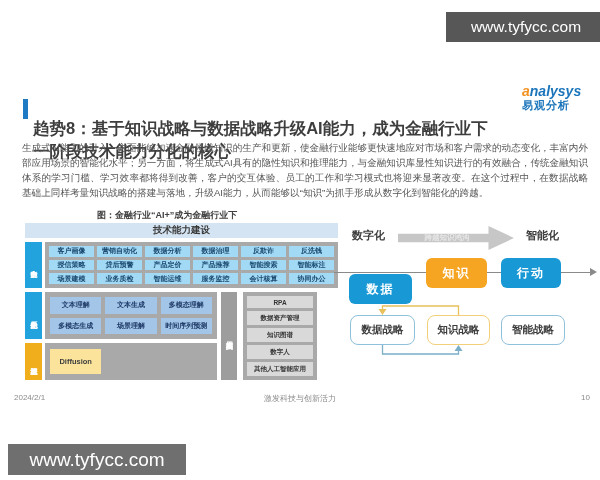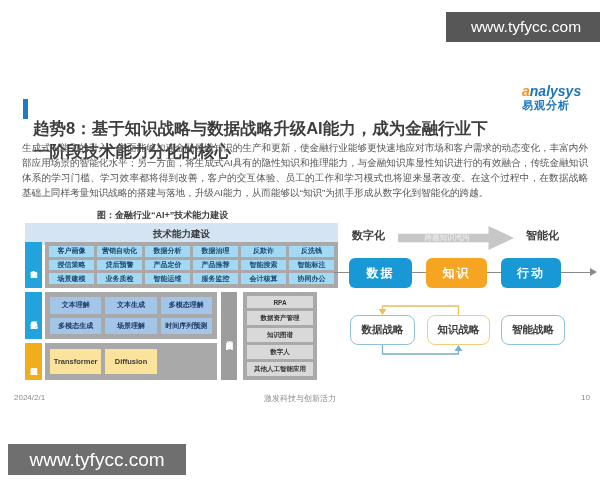--- a/index.html
+++ b/index.html
@@ -24,21 +24,21 @@
 
   
   .body-text { position:absolute; left:22px; top:140px; width:566px; font-size:9.6px; line-height:15px;
     color:#555555; text-align:justify; }
 
   
   .fig-caption { position:absolute; left:97px; top:209px; font-size:9px; font-weight:bold; color:#404040; }
 
   
   .cap-table { position:absolute; left:25px; top:223px; width:313px; height:157px; }
-  .cap-header { position:absolute; left:0; top:0; width:313px; height:22px; background:#d5e4f2;
+  .cap-header { position:absolute; left:0; top:0; width:313px; height:15px; background:#d5e4f2;
     color:#3a3a3a; font-size:9.5px; font-weight:bold; display:flex; align-items:center; justify-content:center; }
   .vlabel { position:absolute; display:flex; align-items:center; justify-content:center;
     writing-mode:vertical-rl; text-orientation:upright; color:#ffffff; font-size:7px; font-weight:bold; }
   .vlabel-blue { background:#23a3de; }
   .vlabel-yellow { background:#f0ae1c; }
   .vlabel-gray { background:#9d9d9d; }
   .graybox { position:absolute; background:#a9a9a9; display:grid; }
   .grid1 { left:20px; top:19px; width:293px; height:46px; grid-template-columns:repeat(6,1fr); gap:3px; padding:4px; }
   .grid2 { left:20px; top:69px; width:172px; height:47px; grid-template-columns:repeat(3,1fr); gap:4px; padding:5px; }
   .grid3 { left:20px; top:120px; width:172px; height:37px; grid-template-columns:repeat(3,1fr); gap:4px; padding:6px 5px; }
@@ -61,21 +61,21 @@
     clip-path:polygon(0 32%, 78% 32%, 78% 0, 100% 50%, 78% 100%, 78% 68%, 0 68%);
     display:flex; align-items:center; justify-content:center; }
   .fat-arrow span { font-size:7.5px; color:#e6e6e6; font-weight:bold; padding-right:18px; }
   .hline { position:absolute; left:-6px; top:50px; width:258px; height:1px; background:#8a8a8a; }
   .hline-head { position:absolute; left:250px; top:46px; width:0; height:0;
     border-top:4.5px solid transparent; border-bottom:4.5px solid transparent; border-left:7px solid #8a8a8a; }
   .node { position:absolute; top:36px; height:30px; border-radius:6px; color:#ffffff;
     font-size:12px; font-weight:bold; display:flex; align-items:center; justify-content:center; letter-spacing:2px; }
   .node-blue { background:#1899d6; }
   .node-orange { background:#f6a522; }
-  .n1 { left:9px; width:63px; } .n2 { left:86px; width:61px; } .n3 { left:161px; width:60px; }
+  .n1 { left:9px; width:63px;margin-top:16px; } .n2 { left:86px; width:61px; } .n3 { left:161px; width:60px; }
   .strategy { position:absolute; top:93px; height:30px; background:#ffffff; border-radius:8px;
     color:#3c3c3c; font-size:10.5px; font-weight:bold; display:flex; align-items:center; justify-content:center; }
   .s-blue { border:1.2px solid #8fc0dc; }
   .s-yellow { border:1.2px solid #f3cf7a; }
   .s1 { left:10px; width:65px; } .s2 { left:87px; width:63px; } .s3 { left:161px; width:64px; }
   .cycle-svg { position:absolute; left:0; top:78px; width:258px; height:62px; pointer-events:none; }
 
   
   .footer-date { position:absolute; left:14px; top:393px; font-size:8px; color:#8a8a8a; }
   .footer-center { position:absolute; left:0; top:393px; width:600px; text-align:center; font-size:8px; color:#8a8a8a; }
@@ -100,21 +100,21 @@
     <div>一阶段技术能力分化的核心</div>
   </div>
 
   <div class="logo">
     <div class="logo-en"><span class="logo-a">a</span><span>nalysys</span></div>
     <div class="logo-cn">易观分析</div>
   </div>
 
   <p class="body-text">生成式AI能力的引入一方面能够加速金融领域知识的生产和更新，使金融行业能够更快速地应对市场和客户需求的动态变化，丰富内外部应用场景的智能化水平；另一方面，将生成式AI具有的隐性知识和推理能力，与金融知识库显性知识进行的有效融合，传统金融知识体系的学习门槛、学习效率都将得到改善，客户的交互体验、员工的工作和学习模式也将迎来显著改变。在这个过程中，在数据战略基础上同样考量知识战略的搭建与落地，升级AI能力，从而能够以“知识”为抓手形成从数字化到智能化的跨越。</p>
 
-  <div class="fig-caption">图：金融行业“AI+”技术能力建设</div>
+  <div class="fig-caption">图：金融行业“AI+”成为金融行业下</div>
 
   <div class="cap-table">
     <div class="cap-header">技术能力建设</div>
 
     <div class="vlabel vlabel-blue lab1">中台能力</div>
     <div class="graybox grid1">
       <div class="cell c-cyan">客户画像</div>
       <div class="cell c-cyan">营销自动化</div>
       <div class="cell c-cyan">数据分析</div>
       <div class="cell c-cyan">数据治理</div>
@@ -139,21 +139,20 @@
       <div class="cell c-peri">文本理解</div>
       <div class="cell c-peri">文本生成</div>
       <div class="cell c-peri">多模态理解</div>
       <div class="cell c-peri">多模态生成</div>
       <div class="cell c-peri">场景理解</div>
       <div class="cell c-peri">时间序列预测</div>
     </div>
 
     <div class="vlabel vlabel-yellow lab3">算法模型</div>
     <div class="graybox grid3">
-      <div class="cell c-yellow">Transformer</div>
       <div class="cell c-yellow">Diffusion</div>
     </div>
 
     <div class="vlabel vlabel-gray lab-side">相关技术应用</div>
     <div class="graybox side-col">
       <div class="cell c-gray">RPA</div>
       <div class="cell c-gray">数据资产管理</div>
       <div class="cell c-gray">知识图谱</div>
       <div class="cell c-gray">数字人</div>
       <div class="cell c-gray">其他人工智能应用</div>

